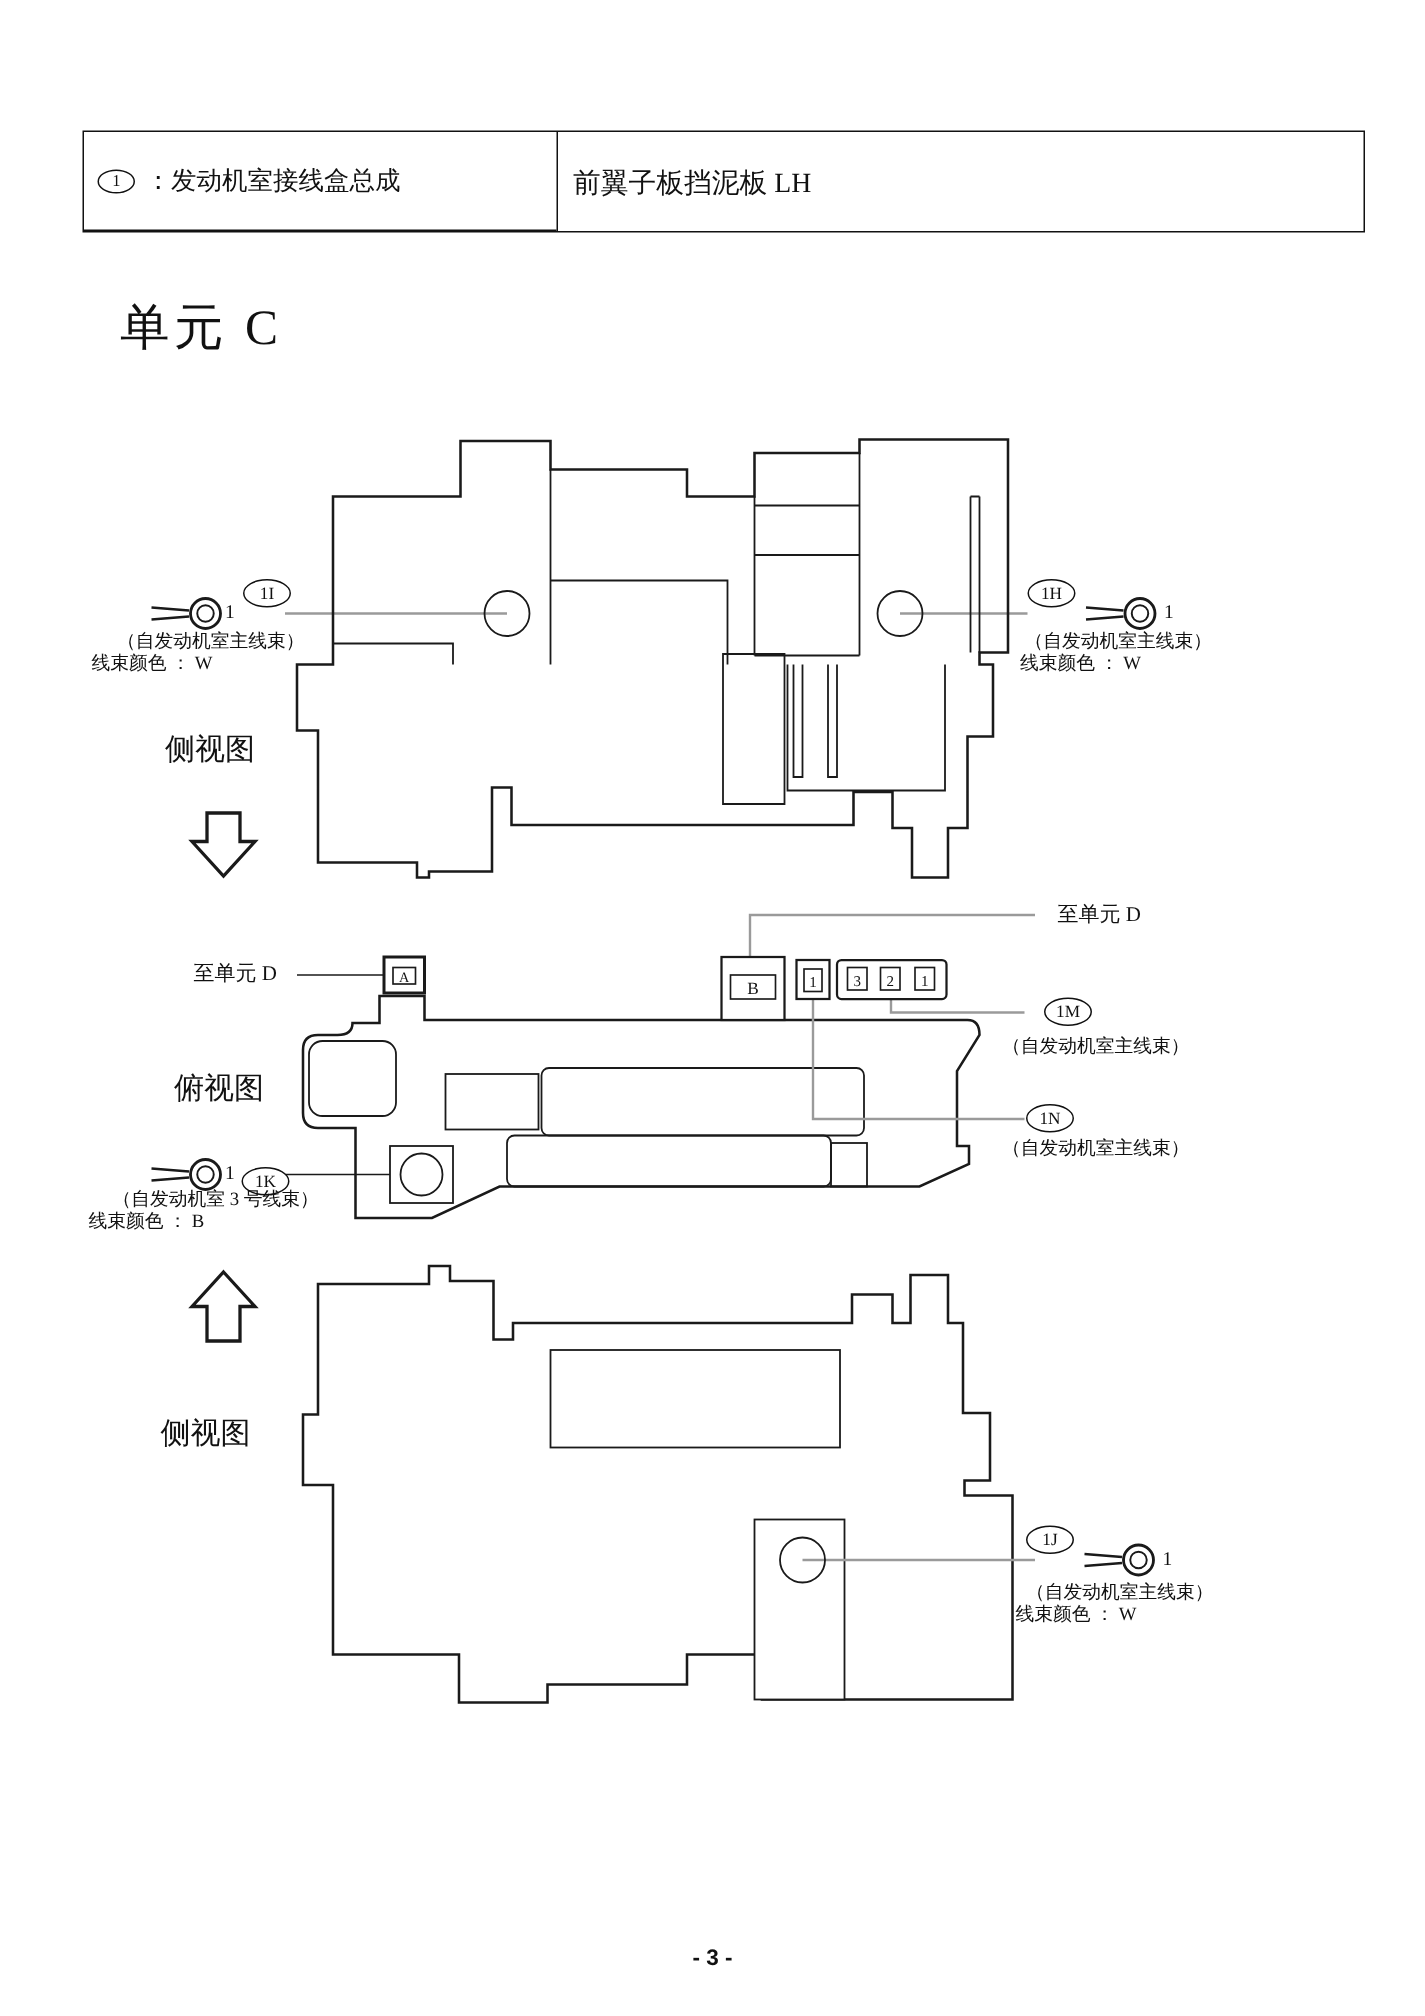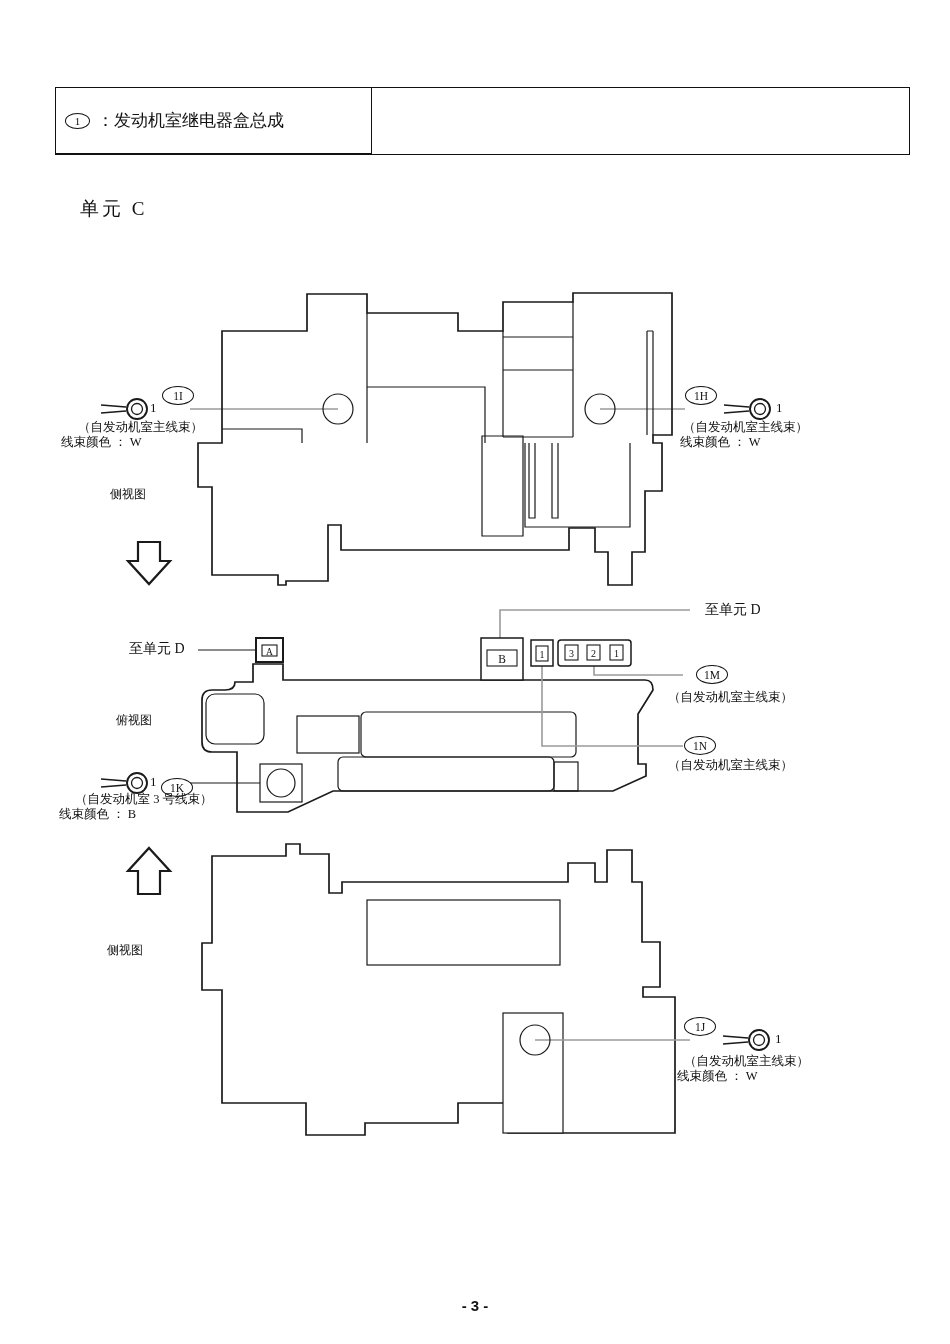--- a/index.html
+++ b/index.html
@@ -10,22 +10,22 @@
   .legend{left:55px;top:87px;width:853px;height:66px;border:1.7px solid #111;display:flex;}
   .legend-left{width:315px;border-right:1.6px solid #111;display:flex;flex-direction:column;}
   .legend-row{flex:1;display:flex;align-items:center;padding-left:9px;font-size:17px;white-space:nowrap;}
   .legend-row.first{border-bottom:1.6px solid #111;}
   .legend-right{flex:1;display:flex;align-items:center;padding-left:10px;font-size:18.5px;}
   .sym-oval{display:inline-flex;width:23px;height:14px;border:1.6px solid #111;border-radius:50%;
             align-items:center;justify-content:center;font-size:11px;margin-right:7px;flex:none;}
   .sym-gray{display:inline-flex;width:28px;height:21px;background:#d9d9d9;align-items:center;
             justify-content:center;margin-right:7px;flex:none;}
   .sym-bold-oval{width:19px;height:12px;border:2.6px solid #111;border-radius:50%;background:#fff;}
-  .unit-title{left:80px;top:196px;font-size:19px;letter-spacing:3px;}
-  .view-label{font-size:12px;white-space:nowrap;}
+  .unit-title{left:80px;top:196px;font-size:33px;letter-spacing:3px;}
+  .view-label{font-size:20px;white-space:nowrap;}
   .to-unit{font-size:14px;white-space:nowrap;}
   .callout-text{font-size:12.5px;line-height:1.2;white-space:nowrap;}
   .oval-label{width:32px;height:19px;border:1.5px solid #111;border-radius:50%;display:flex;
               align-items:center;justify-content:center;font-size:11.5px;background:#fff;box-sizing:border-box;}
   .pin{font-size:13px;}
   .footer{left:0;top:1297px;width:950px;text-align:center;
           font-family:"Liberation Sans",sans-serif;font-weight:bold;font-size:15px;}
   svg{display:block;}
   .outline{fill:none;stroke:#1a1a1a;stroke-width:1.7;stroke-linejoin:miter;}
   .inner{fill:none;stroke:#1a1a1a;stroke-width:1.2;}
@@ -34,23 +34,24 @@
   .bline{fill:none;stroke:#1a1a1a;stroke-width:1.1;}
   .boxsvgtxt{font-family:"Liberation Serif",serif;fill:#111;}
 </style>
 </head>
 <body>
 
 <div class="abs legend">
   <div class="legend-left">
     <div class="legend-row first">
       <span class="sym-oval">1</span>
-      <span>：发动机室继电器盒总成</span>
+      <span>：发动机室接线盒总成</span>
     </div>
   </div>
+  <div class="legend-right">前翼子板挡泥板  LH</div>
 </div>
 
 <div class="abs unit-title">单元  C</div>
 
 <svg class="abs" style="left:190px;top:285px;" width="495" height="305" viewBox="190 285 495 305">
   <path class="gline" d="M160,409 H338 M600,409 H722"></path>
   <path class="outline" d="M307,294 L367,294 L367,313 L458,313 L458,331 L503,331 L503,302 L573,302 L573,293 L672,293 L672,435 L653,435 L653,443 L662,443 L662,491 L645,491 L645,552 L632,552 L632,585 L608,585 L608,552 L595,552 L595,528 L569,528 L569,550 L341,550 L341,525 L328,525 L328,581 L286,581 L286,585 L278,585 L278,575 L212,575 L212,487 L198,487 L198,443 L222,443 L222,331 L307,331 Z"></path>
   <path class="inner" d="M222,429 L302,429 L302,443 M367,313 L367,443 M367,387 L485,387 L485,443"></path>
   <path class="inner" d="M503,331 V437 M573,302 V437 M503,337 H573 M503,370 H573 M503,437 H573"></path>
   <path class="inner" d="M647,331 V435 M653,331 V435 M647,331 H653"></path>

